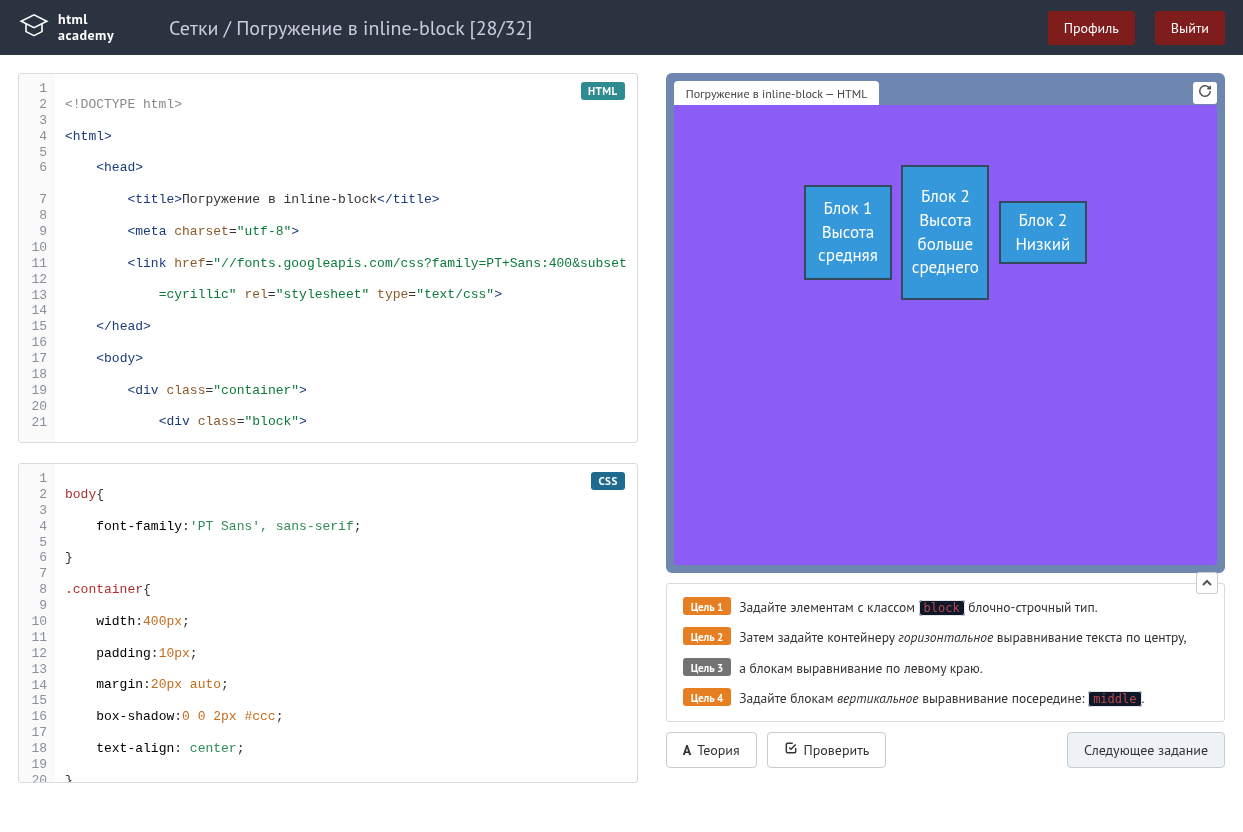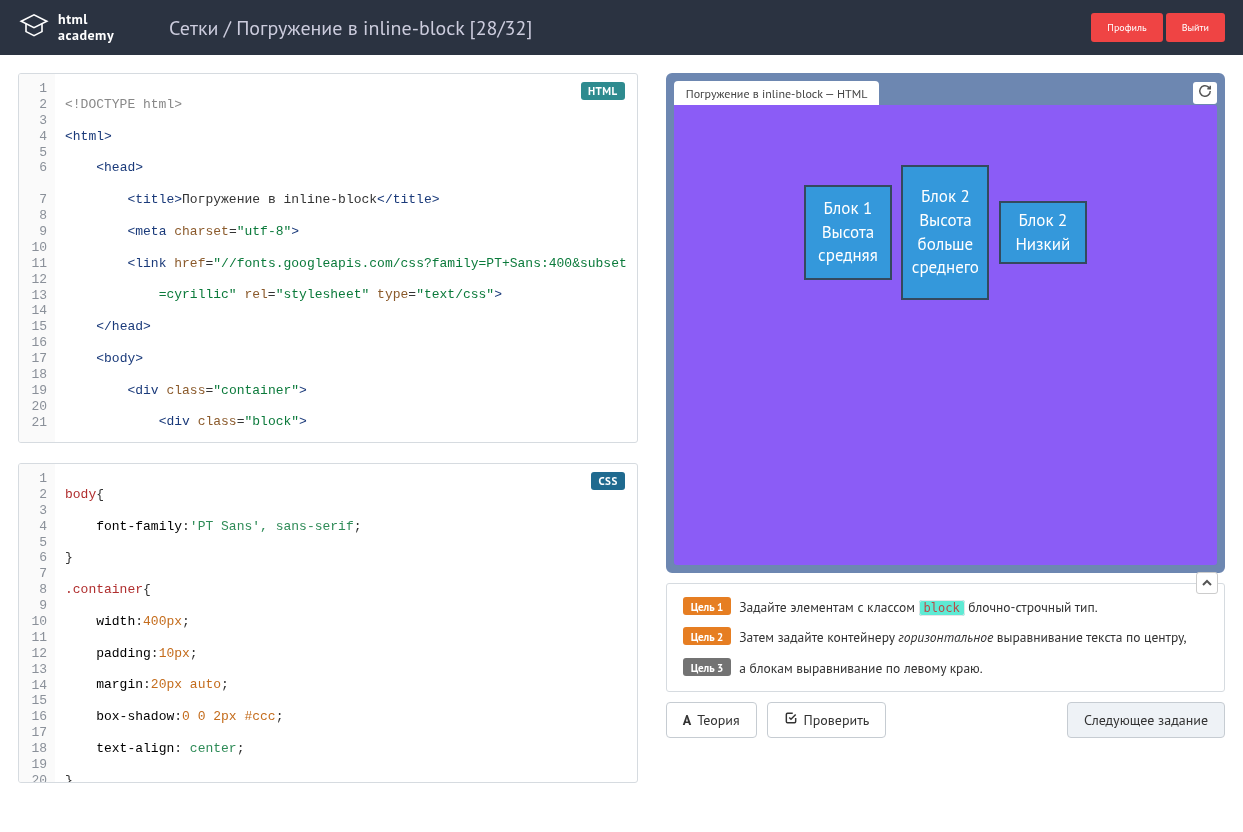--- a/index.html
+++ b/index.html
@@ -4,21 +4,21 @@
 <style>
 * { margin:0; padding:0; box-sizing:border-box; }
 body { font-family:'PT Sans',Arial,sans-serif; background:#fff; font-size:13px; color:#333; }
 .header { background:#2B3341; height:55px; display:flex; align-items:center; padding:0 18px; }
 .logo { display:flex; align-items:center; gap:8px; cursor:pointer; }
 .logo-icon svg { width:32px; height:32px; }
 .logo-text { color:#fff; font-size:14px; line-height:1.1; font-weight:600; letter-spacing:.5px; }
 .breadcrumb { color:#ccd; margin-left:55px; font-size:20px; font-weight:500; }
 .breadcrumb .crumb-link { cursor:pointer; }
 .header-spacer { flex:1; }
-.header-btn { background:#ef4444; color:#fff; border:none; padding:8px 16px; margin-left:3px; border-radius:3px; font-size:10px; cursor:pointer; font-family:inherit; }
+.header-btn { background:#7f1d1d; color:#fff; border:none; padding:8px 16px; margin-left:20px; border-radius:3px; font-size:14px; cursor:pointer; font-family:inherit; }
 .main { display:flex; gap:28px; padding:18px; }
 .editors { flex:0 0 49%; display:flex; flex-direction:column; gap:20px; }
 .editor { border:1px solid #d6dbe0; border-radius:3px; position:relative; background:#fff; overflow:hidden; }
 .ed-html { height:370px; }
 .ed-css { height:320px; }
 .badge { position:absolute; top:8px; right:12px; color:#fff; font-weight:700; font-size:11px; padding:2px 7px; border-radius:3px; letter-spacing:.5px; }
 .badge-html { background:#2E8B8F; }
 .badge-css { background:#1F6A8F; }
 .code-lines { display:flex; font-family:"Consolas","Courier New",monospace; font-size:13px; line-height:1.22; height:100%; }
 .gutter { background:#fafafa; color:#8a9099; text-align:right; padding:7px 8px 7px 4px; min-width:36px; user-select:none; }
@@ -47,21 +47,21 @@
 .pv-b1 { width:88px; }
 .pv-b2 { width:88px; padding-top:18px; padding-bottom:18px; }
 .pv-b3 { width:88px; padding-top:6px; padding-bottom:6px; }
 
 .goals { border:1px solid #d6dbe0; border-radius:3px; background:#fff; padding:8px 16px; position:relative; }
 .scroll-up { position:absolute; right:6px; top:-12px; background:#fff; border:1px solid #ccc; border-radius:3px; width:22px; height:22px; display:flex; align-items:center; justify-content:center; cursor:pointer; }
 .goal { display:flex; gap:8px; padding:5px 0; font-size:13.5px; line-height:1.5; }
 .goal-badge { display:inline-block; background:#E67E22; color:#fff; font-weight:700; font-size:11px; padding:2px 8px; border-radius:3px; height:18px; flex-shrink:0; }
 .goal-badge.done { background:#737373; }
 .goal-text em { font-style:italic; }
-.goal-text code { background:#5eead4; color:#B94A48; border:1px solid #e6e6e8; border-radius:3px; padding:0 4px; font-family:Consolas,monospace; font-size:12px; }
+.goal-text code { background:#0f172a; color:#B94A48; border:1px solid #e6e6e8; border-radius:3px; padding:0 4px; font-family:Consolas,monospace; font-size:12px; }
 
 .actions { display:flex; gap:10px; align-items:center; }
 .btn { background:#fff; border:1px solid #c6ccd2; border-radius:4px; padding:8px 16px; font-size:14px; color:#333; cursor:pointer; font-family:inherit; display:inline-flex; align-items:center; gap:6px; }
 .btn.next { margin-left:auto; background:#eef2f6; }
 .ic { display:inline-block; }
 </style>
 </head>
 <body>
 
 <div class="header">
@@ -233,20 +233,24 @@
         <span class="goal-text"><span>Задайте элементам с классом </span><code>block</code><span> блочно-строчный тип.</span></span>
       </div>
       <div class="goal">
         <span class="goal-badge">Цель 2</span>
         <span class="goal-text"><span>Затем задайте контейнеру </span><em>горизонтальное</em><span> выравнивание текста по центру,</span></span>
       </div>
       <div class="goal">
         <span class="goal-badge done">Цель 3</span>
         <span class="goal-text">а блокам выравнивание по левому краю.</span>
       </div>
+      <div class="goal">
+        <span class="goal-badge">Цель 4</span>
+        <span class="goal-text"><span>Задайте блокам </span><em>вертикальное</em><span> выравнивание посередине: </span><code>middle</code><span>.</span></span>
+      </div>
     </div>
 
     <div class="actions">
       <button class="btn">
         <span class="ic"><b>A</b></span>
         <span>Теория</span>
       </button>
       <button class="btn">
         <span class="ic"><svg width="14" height="14" viewBox="0 0 24 24" fill="none" stroke="#333" stroke-width="2.5">
               <path d="M9 11l3 3 8-8"></path>

